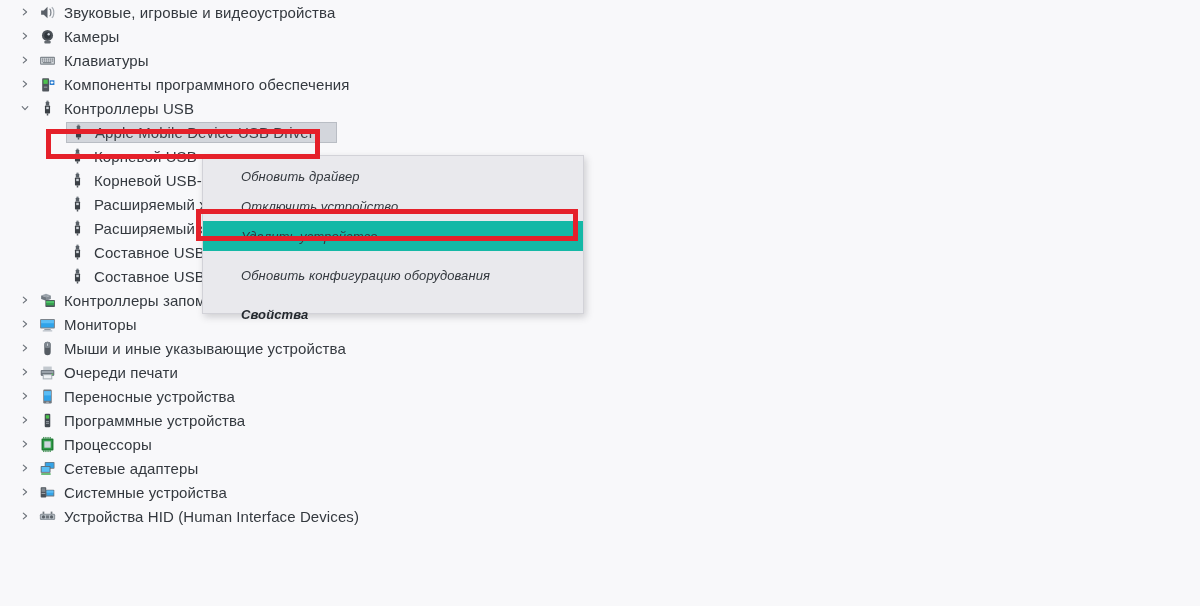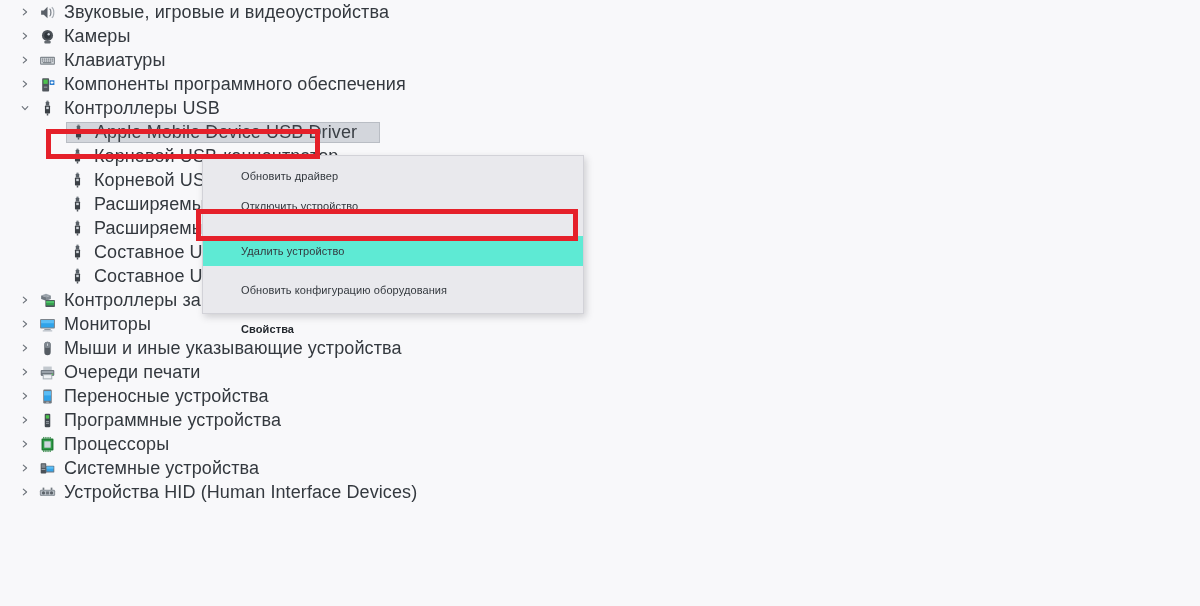--- a/index.html
+++ b/index.html
@@ -48,21 +48,21 @@
 
   .ticon {
     width: 22px;
     flex: 0 0 22px;
     display: flex;
     align-items: center;
     justify-content: center;
     position: relative;
   }
   .tlabel {
-    font-size: 18px;
+    font-size: 15px;
     color: #34393f;
     letter-spacing: 0.1px;
     padding-left: 6px;
     line-height: 1;
   }
 
   
   .d1 { padding-left: 14px; }
   .d2 { padding-left: 44px; }
 
@@ -88,30 +88,30 @@
     background: #e9e9ed;
     border: 1px solid #d2d2d8;
     box-shadow: 2px 3px 7px rgba(60,60,70,0.22);
     box-sizing: border-box;
     padding-top: 5px;
   }
   .mi {
     height: 30px;
     display: flex;
     align-items: center;
-    font-size: 11px;
+    font-size: 13px;
     color: #33383e;
     padding-left: 38px;
     white-space: nowrap;
     letter-spacing: 0.1px;
+    font-style: italic;
   }
   .mi.gap-above { margin-top: 9px; }
   .mi.highlight {
-    background: #5eead4;
-    margin-top: 15px;
+    background: #14b8a6;
   }
   .mi.bold {
     font-weight: bold;
     color: #23282e;
   }
 
   
   .redbox {
     position: absolute;
     border: 5px solid #e5202a;
@@ -556,20 +556,41 @@
       <div class="tree-row">
         <div class="d1" style="display: flex; align-items: center;">
           <div class="twisty">
             <svg width="8" height="8" viewBox="0 0 8 8">
               <path d="M2.3 1.2L5.6 4 2.3 6.8" fill="none" stroke="#6b7178" stroke-width="1.1" stroke-linecap="round" stroke-linejoin="round"></path>
             </svg>
           </div>
           <div style="display: inline-flex; align-items: center;">
             <div class="ticon">
               <svg width="17" height="17" viewBox="0 0 16 16">
+                <rect x="5.4" y="1.8" width="9.2" height="6.4" rx="0.8" fill="#6d757d"></rect>
+                <rect x="6.2" y="2.6" width="7.6" height="4.8" fill="#35a4e8"></rect>
+                <rect x="1.6" y="5.6" width="9.2" height="6.4" rx="0.8" fill="#5a6168"></rect>
+                <rect x="2.4" y="6.4" width="7.6" height="4.8" fill="#59bdf3"></rect>
+                <rect x="2" y="12.4" width="9" height="1.4" rx="0.5" fill="#3da84f"></rect>
+              </svg>
+            </div>
+            <div class="tlabel">Сетевые адаптеры</div>
+          </div>
+        </div>
+      </div>
+      <div class="tree-row">
+        <div class="d1" style="display: flex; align-items: center;">
+          <div class="twisty">
+            <svg width="8" height="8" viewBox="0 0 8 8">
+              <path d="M2.3 1.2L5.6 4 2.3 6.8" fill="none" stroke="#6b7178" stroke-width="1.1" stroke-linecap="round" stroke-linejoin="round"></path>
+            </svg>
+          </div>
+          <div style="display: inline-flex; align-items: center;">
+            <div class="ticon">
+              <svg width="17" height="17" viewBox="0 0 16 16">
                 <rect x="1.6" y="3" width="5.2" height="9.8" rx="0.7" fill="#4a5158"></rect>
                 <rect x="2.4" y="4" width="3.6" height="3.4" fill="#7f868d"></rect>
                 <rect x="2.4" y="8.4" width="3.6" height="1" fill="#9aa1a8"></rect>
                 <rect x="6.4" y="5.4" width="8" height="6.4" rx="0.8" fill="#6d757d"></rect>
                 <rect x="7.2" y="6.2" width="6.4" height="4.6" fill="#35a4e8"></rect>
                 <rect x="7.2" y="6.2" width="6.4" height="2" fill="#5cbdf5"></rect>
               </svg>
             </div>
             <div class="tlabel">Системные устройства</div>
           </div>

